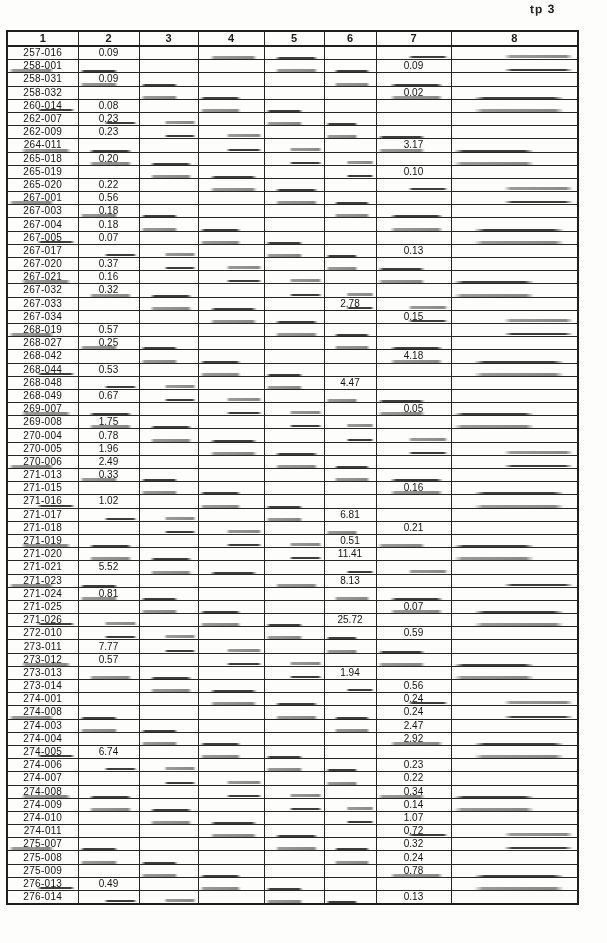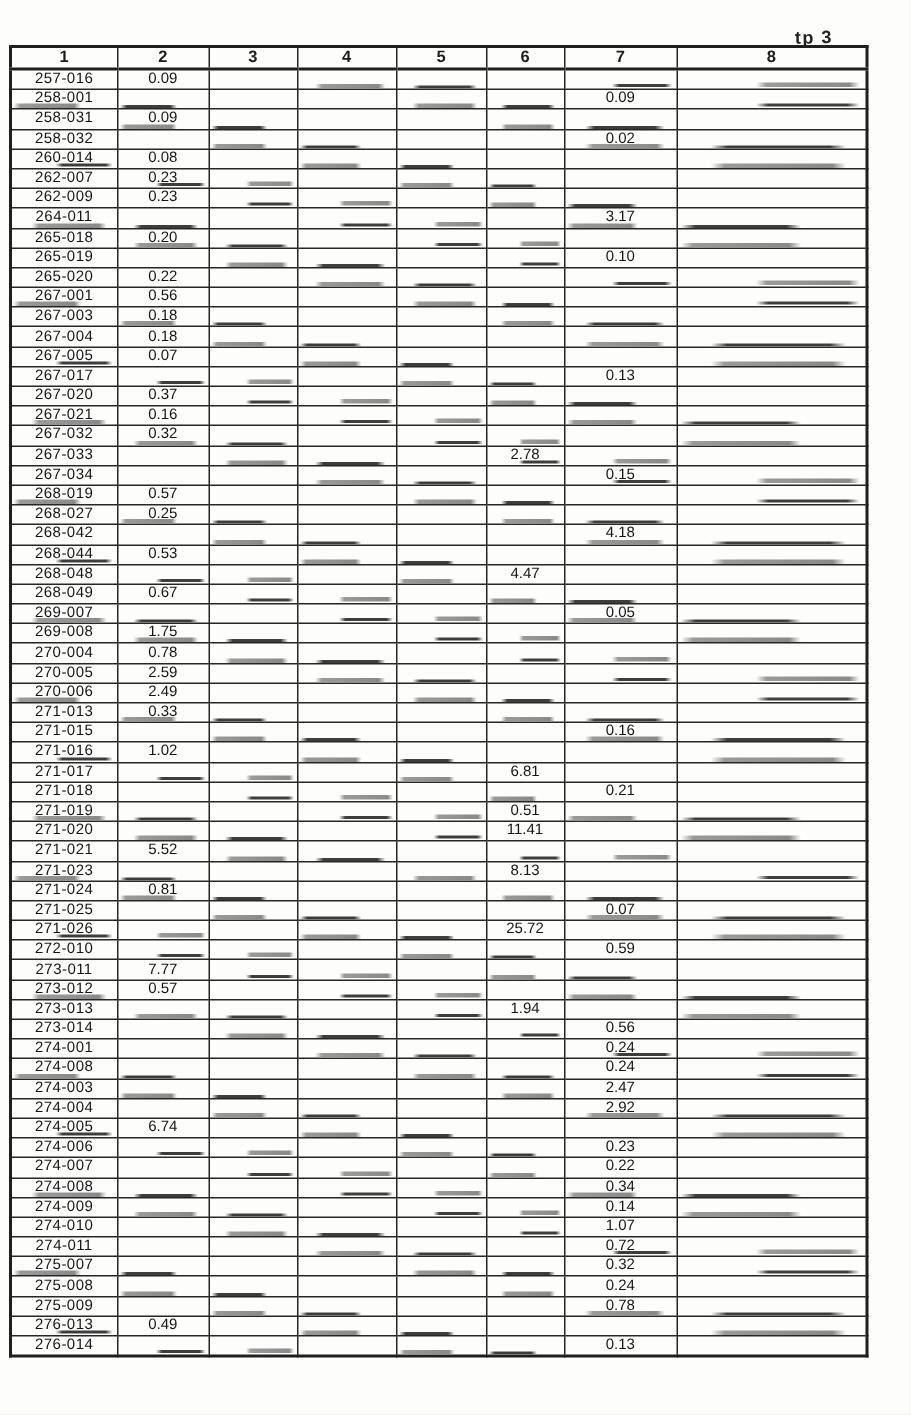--- a/index.html
+++ b/index.html
@@ -11,21 +11,21 @@
     position: relative;
     width: 607px;
     height: 943px;
     background: #fdfdfc;
     overflow: hidden;
     font-family: "Liberation Sans", sans-serif;
     color: #1b1b1b;
   }
   .page-label {
     position: absolute;
-    top: 18px;
+    top: 2px;
     right: 52px;
     font-size: 12px;
     font-weight: bold;
     color: #222;
     letter-spacing: 1px;
     transform: rotate(-1deg);
   }
   table.scan-table {
     position: absolute;
     left: 6px;
@@ -611,21 +611,21 @@
           <td class="val-cell">
             <i class="smudge s1 c0"></i>
           </td>
           <td class="val-cell">
             <i class="smudge s1 c1"></i>
           </td>
           <td class="val-cell"></td>
         </tr>
         <tr>
           <td class="id-cell"><span>270-005</span></td>
-          <td class="val-cell"><span>2.59</span></td>
+          <td class="val-cell"><span>1.96</span></td>
           <td class="val-cell"></td>
           <td class="val-cell">
             <i class="smudge s2 c1"></i>
           </td>
           <td class="val-cell">
             <i class="smudge s2 c0"></i>
           </td>
           <td class="val-cell"></td>
           <td class="val-cell">
             <i class="smudge s1 c0"></i>

